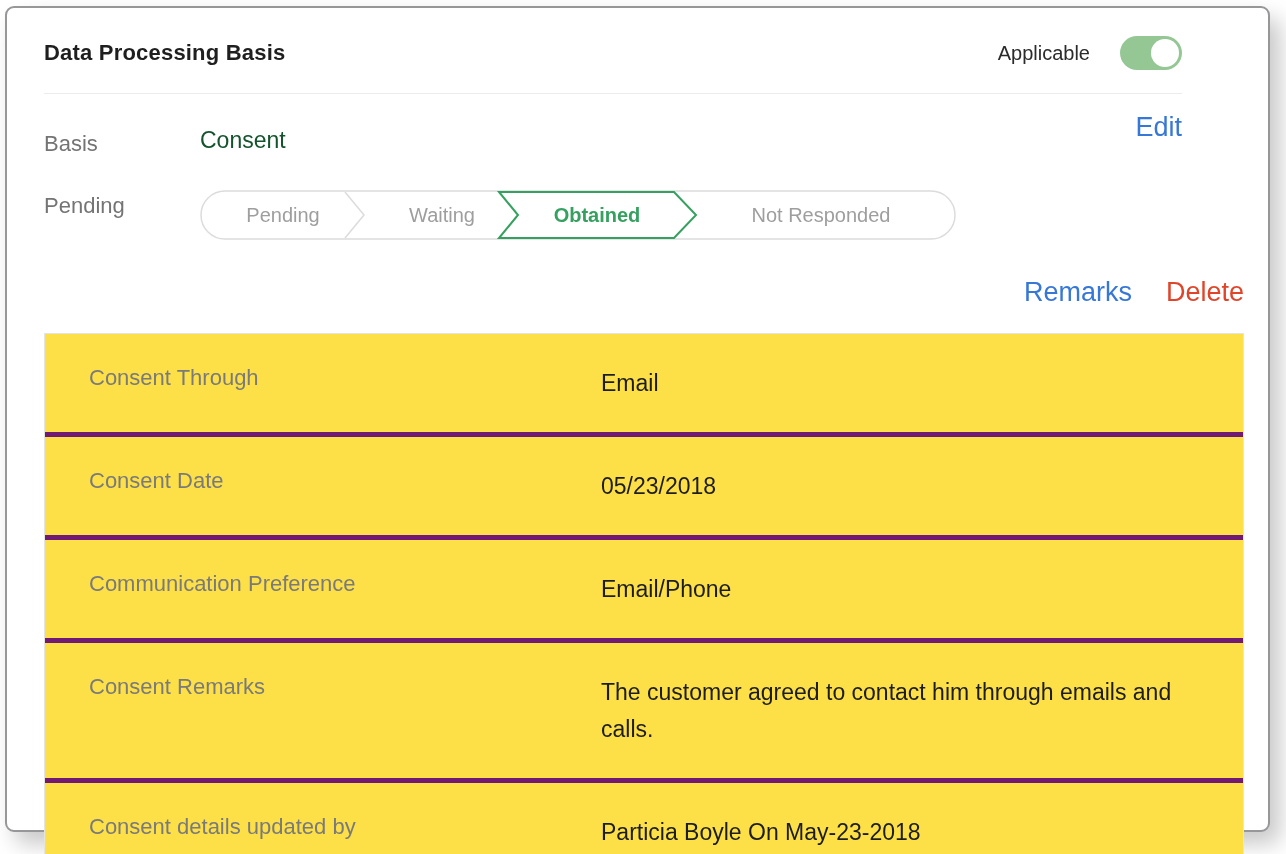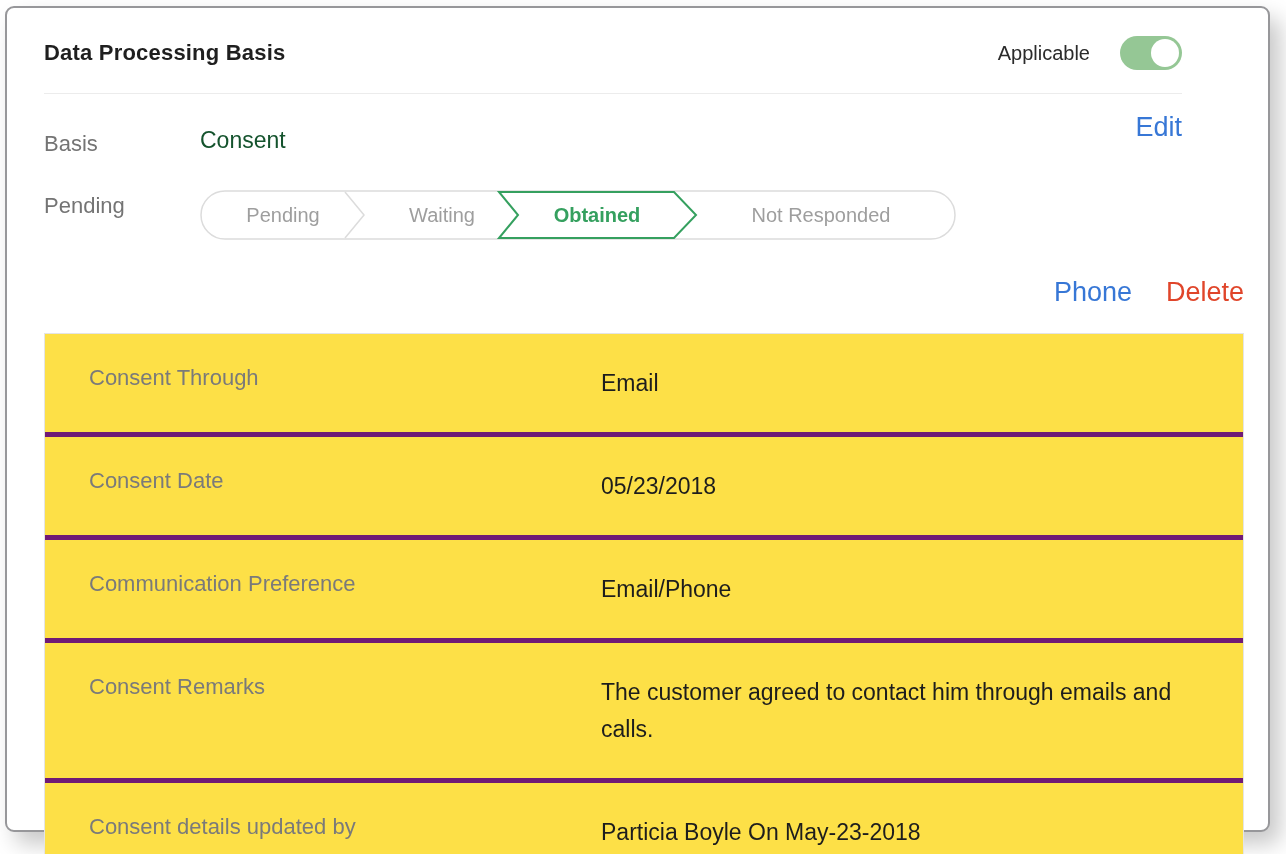--- a/index.html
+++ b/index.html
@@ -115,21 +115,21 @@
         <text class="pipeline-step-text" x="83" y="33" text-anchor="middle">Pending</text>
         <text class="pipeline-step-text" x="242" y="33" text-anchor="middle">Waiting</text>
         <text class="pipeline-step-text active" x="397" y="33" text-anchor="middle">Obtained</text>
         <text class="pipeline-step-text" x="621" y="33" text-anchor="middle">Not Responded</text>
       </svg>
     </div>
 
   </div>
 
   <div class="actions-row">
-    <a class="link">Phone</a>
+    <a class="link">Remarks</a>
     <a class="link delete">Delete</a>
   </div>
 
   <div class="details-table">
     <div class="detail-row">
       <div class="detail-label">Consent Through</div>
       <div class="detail-value">Email</div>
     </div>
     <div class="detail-row">
       <div class="detail-label">Consent Date</div>

